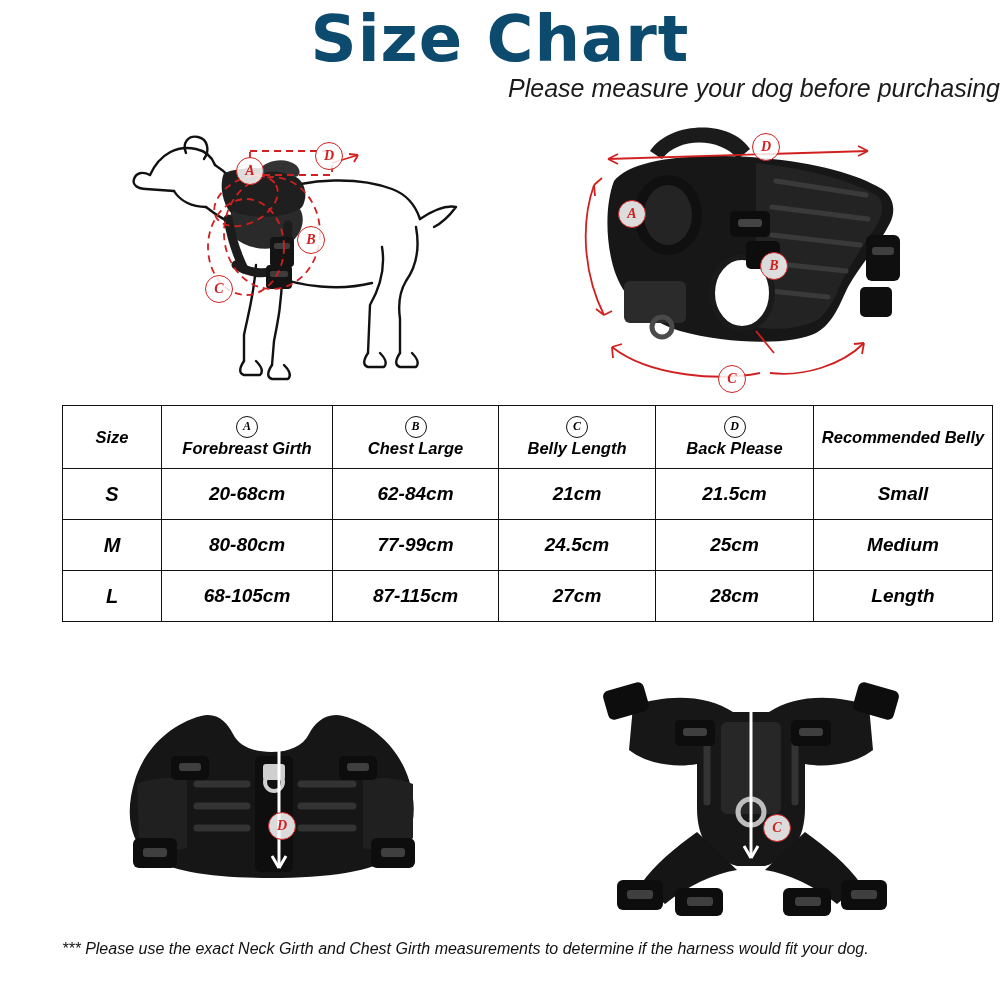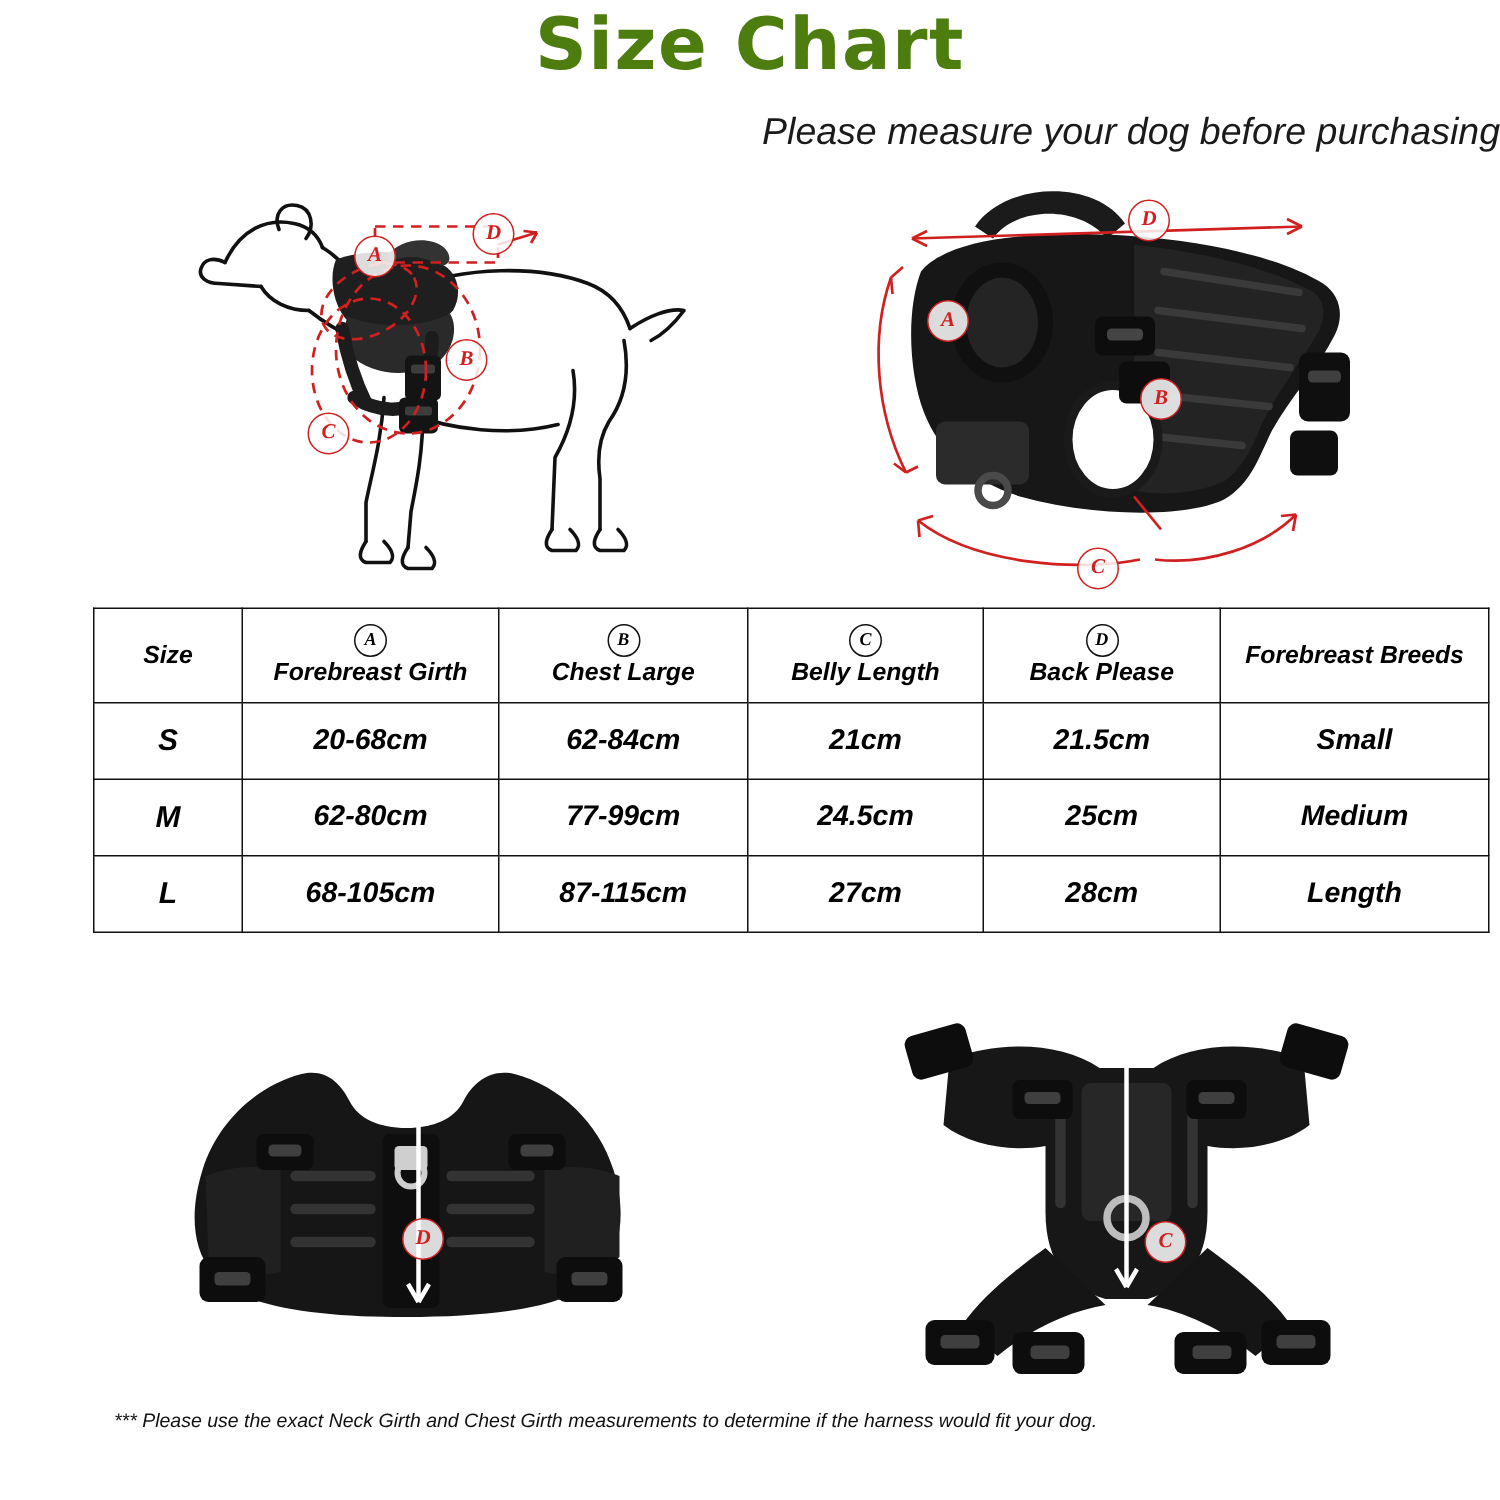--- a/index.html
+++ b/index.html
@@ -18,23 +18,23 @@
 
   
   .title {
     position: absolute;
     top: 2px;
     left: 0;
     width: 100%;
     text-align: center;
     font-family: "DejaVu Sans", sans-serif;
     font-weight: bold;
-    font-size: 48px;
+    font-size: 64px;
     letter-spacing: 1px;
-    color: #4d7c0f;
+    color: #0c4a6e;
   }
   .subtitle {
     position: absolute;
     top: 74px;
     left: 0;
     width: 100%;
     text-align: right;
     font-size: 25px;
     font-style: italic;
     color: #1a1a1a;
@@ -124,26 +124,25 @@
   }
   .prod-left { position: absolute; left: 75px; top: 0; width: 420px; height: 250px; }
   .prod-right { position: absolute; left: 555px; top: 0; width: 400px; height: 260px; }
 
   
   .footnote {
     position: absolute;
     left: 62px;
     top: 938px;
     width: 900px;
-    font-size: 13px;
+    font-size: 16px;
     font-style: italic;
     line-height: 1.35;
     color: #111;
     font-family: "Liberation Sans", sans-serif;
-    margin-left: 14px;
   }
 
   svg { display: block; }
 </style>
 </head>
 <body>
 
 <div class="title">Size Chart</div>
 <div class="subtitle">Please measure your dog before purchasing</div>
 
@@ -309,37 +308,37 @@
           </div>
         </th>
         <th style="width:149px;">
           <div class="th-inner">
             <span class="th-badge">D</span>
             <span>Back Please</span>
           </div>
         </th>
         <th style="width:170px;">
           <div class="th-inner">
-            <span>Forebreast Breeds</span>
+            <span>Recommended Belly</span>
           </div>
         </th>
       </tr>
     </thead>
     <tbody>
       <tr>
         <td class="size-col">S</td>
         <td>20-68cm</td>
         <td>62-84cm</td>
         <td>21cm</td>
         <td>21.5cm</td>
         <td>Small</td>
       </tr>
       <tr>
         <td class="size-col">M</td>
-        <td>62-80cm</td>
+        <td>80-80cm</td>
         <td>77-99cm</td>
         <td>24.5cm</td>
         <td>25cm</td>
         <td>Medium</td>
       </tr>
       <tr>
         <td class="size-col">L</td>
         <td>68-105cm</td>
         <td>87-115cm</td>
         <td>27cm</td>

